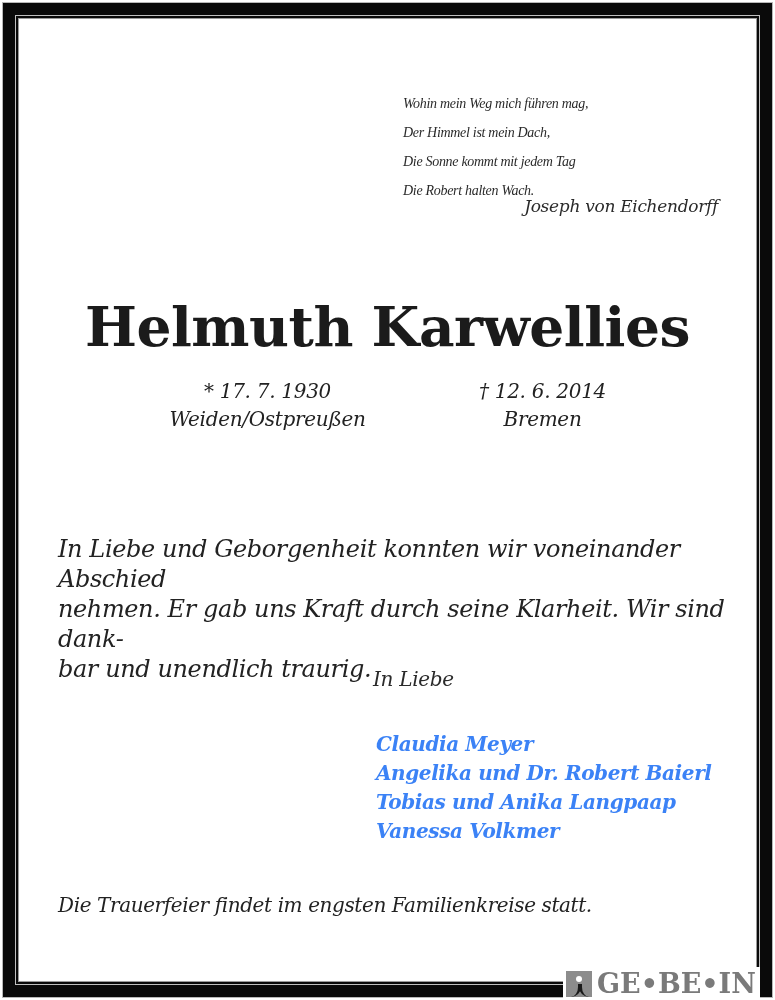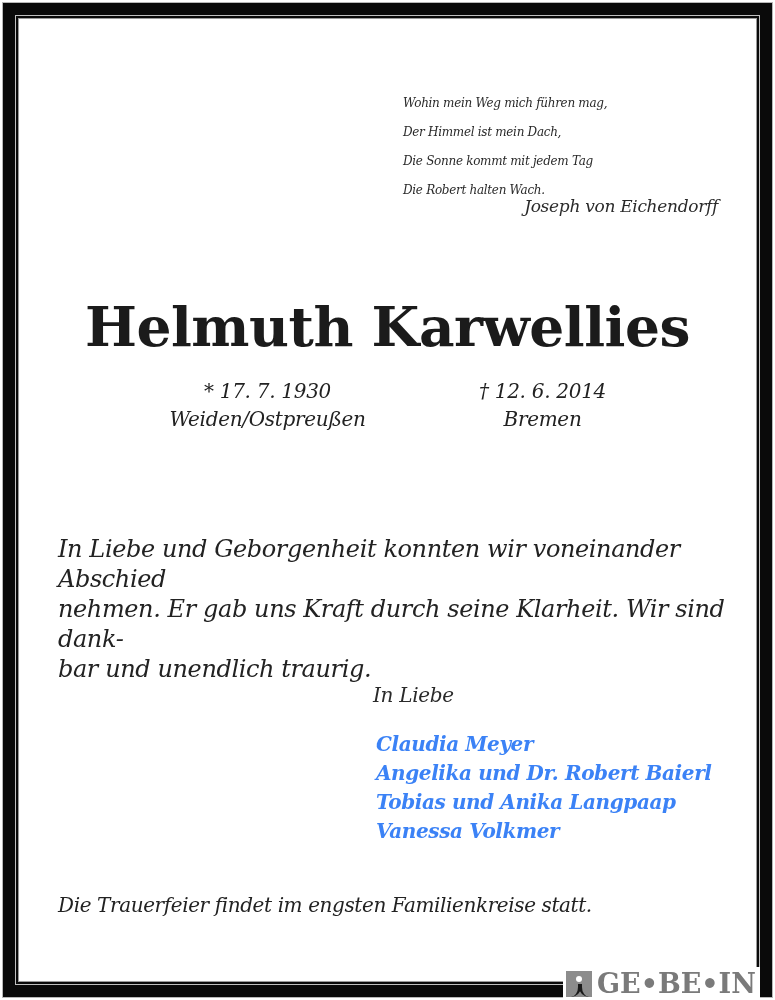--- a/index.html
+++ b/index.html
@@ -12,29 +12,29 @@
   .frame-inner-gray {
     position: absolute; left: 12px; top: 12px; right: 12px; bottom: 12px;
     border: 1px solid #c0c0c0; background: #0a0a0a;
   }
   .frame-inner-black {
     position: absolute; left: 2px; top: 2px; right: 2px; bottom: 2px;
     border: 1px solid #9a9a9a; background: #ffffff;
   }
   .content { position: absolute; left: 0; top: 0; width: 775px; height: 1000px;
     font-family: "DejaVu Serif", "Liberation Serif", serif; color: #1a1a1a; }
-  .poem { position: absolute; left: 403px; top: 89px; font-size: 12px; line-height: 29px; font-style: italic; color: #2a2a2a; letter-spacing: -0.3px; }
+  .poem { position: absolute; left: 403px; top: 89px; font-size: 14px; line-height: 29px; font-style: italic; color: #2a2a2a; letter-spacing: -0.3px; font-family: Liberation Serif, serif; }
   .poem-author { position: absolute; right: 57px; top: 196px; font-size: 17px; font-style: italic; color: #2a2a2a; letter-spacing: -0.3px; }
   .name { position: absolute; left: 0; width: 775px; top: 294px; text-align: center;
     font-size: 55px; font-weight: bold; letter-spacing: -0.5px; color: #1b1b1b; }
   .dates { position: absolute; top: 377px; font-size: 20px; line-height: 28px; font-style: italic; text-align: center; color: #222; letter-spacing: -0.3px; }
   .birth { left: 150px; width: 235px; }
   .death { left: 440px; width: 205px; }
   .message { position: absolute; left: 58px; top: 534px; width: 680px; font-size: 24px; line-height: 30px; font-style: italic; color: #222; letter-spacing: -0.4px; }
-  .signoff { position: absolute; left: 373px; top: 667px; font-size: 20px; font-style: italic; color: #2a2a2a; letter-spacing: -0.3px; margin-top: 16px; }
+  .signoff { position: absolute; left: 373px; top: 667px; font-size: 20px; font-style: italic; color: #2a2a2a; letter-spacing: -0.3px; }
   .family { position: absolute; left: 376px; top: 703px; font-size: 20px; line-height: 29px; font-style: italic; font-weight: bold; color: #3b82f6; letter-spacing: -0.4px; margin-top: 27px; }
   .family div { white-space: nowrap; }
   .footer { position: absolute; left: 58px; top: 893px; font-size: 20px; font-style: italic; color: #222; letter-spacing: -0.4px; }
   .logo { position: absolute; left: 563px; top: 967px; height: 33px; background: #ffffff; display: flex; align-items: center; padding: 0 4px 0 3px; }
   .logo-mark { width: 26px; height: 26px; background: #8c8c8c; position: relative; margin-right: 5px; }
   .logo-mark .head { position: absolute; left: 10px; top: 5px; width: 6px; height: 6px; border-radius: 50%; background: #fff; }
   .logo-mark .leg-l { position: absolute; left: 4px; top: 13px; width: 8px; height: 13px; border-right: 3px solid #1a1a1a; border-radius: 0 0 10px 0; }
   .logo-mark .leg-r { position: absolute; left: 13px; top: 13px; width: 8px; height: 13px; border-left: 3px solid #1a1a1a; border-radius: 0 0 0 10px; }
   .logo-text { font-family: "DejaVu Serif", serif; font-weight: bold; font-size: 27px; color: #7a7a7a; letter-spacing: 0px; line-height: 33px; }
 </style>

